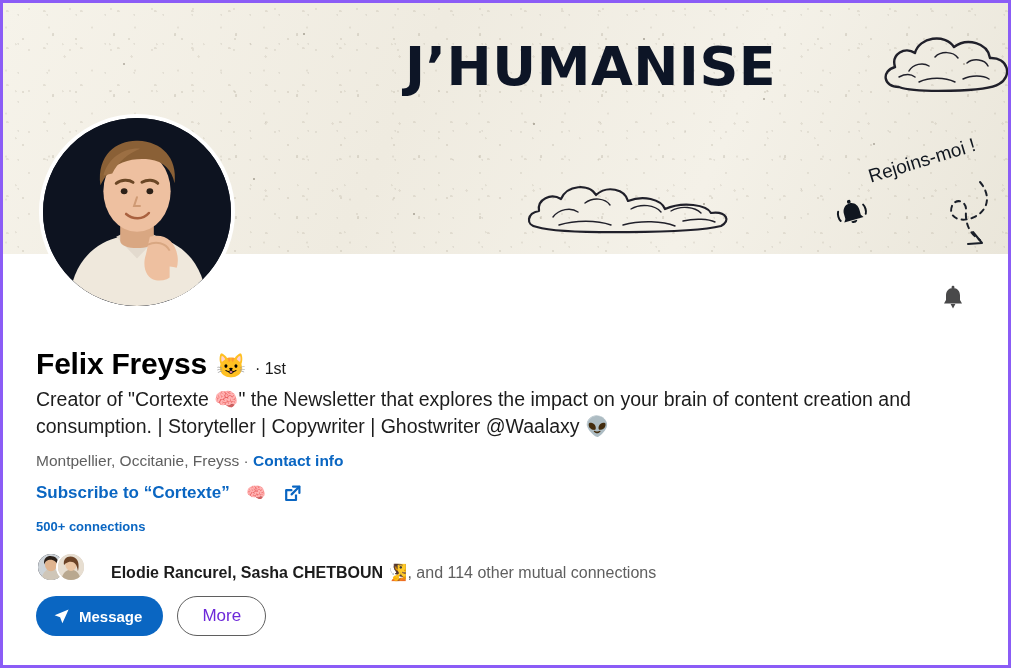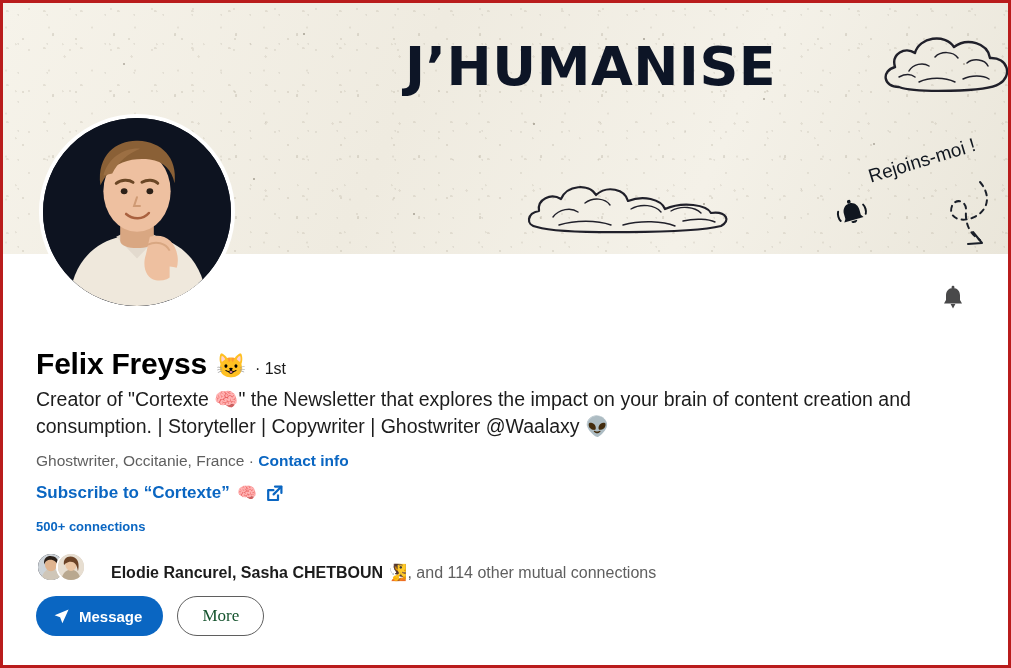--- a/index.html
+++ b/index.html
@@ -10,21 +10,21 @@
   body {
     font-family: "Liberation Sans", sans-serif;
     -webkit-font-smoothing: antialiased;
   }
 
   .screen {
     position: relative;
     width: 1011px;
     height: 668px;
     box-sizing: border-box;
-    border: 3px solid #b91c1c;
+    border: 3px solid #8b5cf6;
     background: #ffffff;
     overflow: hidden;
   }
 
   
   .banner {
     position: absolute;
     left: 0;
     top: 0;
     width: 1005px;
@@ -183,21 +183,21 @@
     font-weight: bold;
     cursor: pointer;
   }
 
   .subscribe-row {
     position: absolute;
     left: 33px;
     top: 229px;
     display: flex;
     align-items: center;
-    gap: 8px;
+    gap: 17px;
     font-size: 17px;
   }
   .subscribe-text {
     color: #0a66c2;
     font-weight: bold;
     cursor: pointer;
   }
   .brain-emoji { font-size: 16px; line-height: 1; }
 
   .connections {
@@ -265,22 +265,22 @@
     font-size: 15px;
     font-weight: bold;
     cursor: pointer;
   }
   .btn-more {
     height: 40px;
     padding: 0 24px;
     border: 1.5px solid #5f5f5f;
     border-radius: 20px;
     background: transparent;
-    color: #14532d;
-    font-family: Liberation Serif, serif;
+    color: #6d28d9;
+    font-family: Liberation Sans, sans-serif;
     font-size: 17px;
     cursor: pointer;
   }
 </style>
 </head>
 <body>
 
 <div class="screen">
 
   <div class="banner">
@@ -383,21 +383,21 @@
 
     <div class="name-row">
       <span class="name">Felix Freyss</span>
       <span class="name-emoji">😺</span>
       <span class="degree">· 1st</span>
     </div>
 
     <div class="headline">Creator of "Cortexte 🧠" the Newsletter that explores the impact on your brain of content creation and consumption. | Storyteller | Copywriter | Ghostwriter @Waalaxy 👽</div>
 
     <div class="location-row">
-      <span>Ghostwriter, Occitanie, France · </span><span class="link-blue">Contact info</span>
+      <span>Montpellier, Occitanie, Freyss · </span><span class="link-blue">Contact info</span>
     </div>
 
     <div class="subscribe-row">
       <span class="subscribe-text">Subscribe to “Cortexte”</span>
       <span class="brain-emoji">🧠</span>
       <svg width="17" height="17" viewBox="0 0 17 17">
         <path d="M2.2 5.2 L2.2 15 L12 15 L12 9.6" fill="none" stroke="#0a66c2" stroke-width="2.2" stroke-linejoin="round"></path>
         <path d="M2.2 5.2 L7.4 5.2" fill="none" stroke="#0a66c2" stroke-width="2.2" stroke-linecap="round"></path>
         <path d="M9 1.6 L15.4 1.6 L15.4 8" fill="none" stroke="#0a66c2" stroke-width="2.2" stroke-linecap="round" stroke-linejoin="round"></path>
         <path d="M15.2 1.8 L7.6 9.4" fill="none" stroke="#0a66c2" stroke-width="2.2" stroke-linecap="round"></path>

